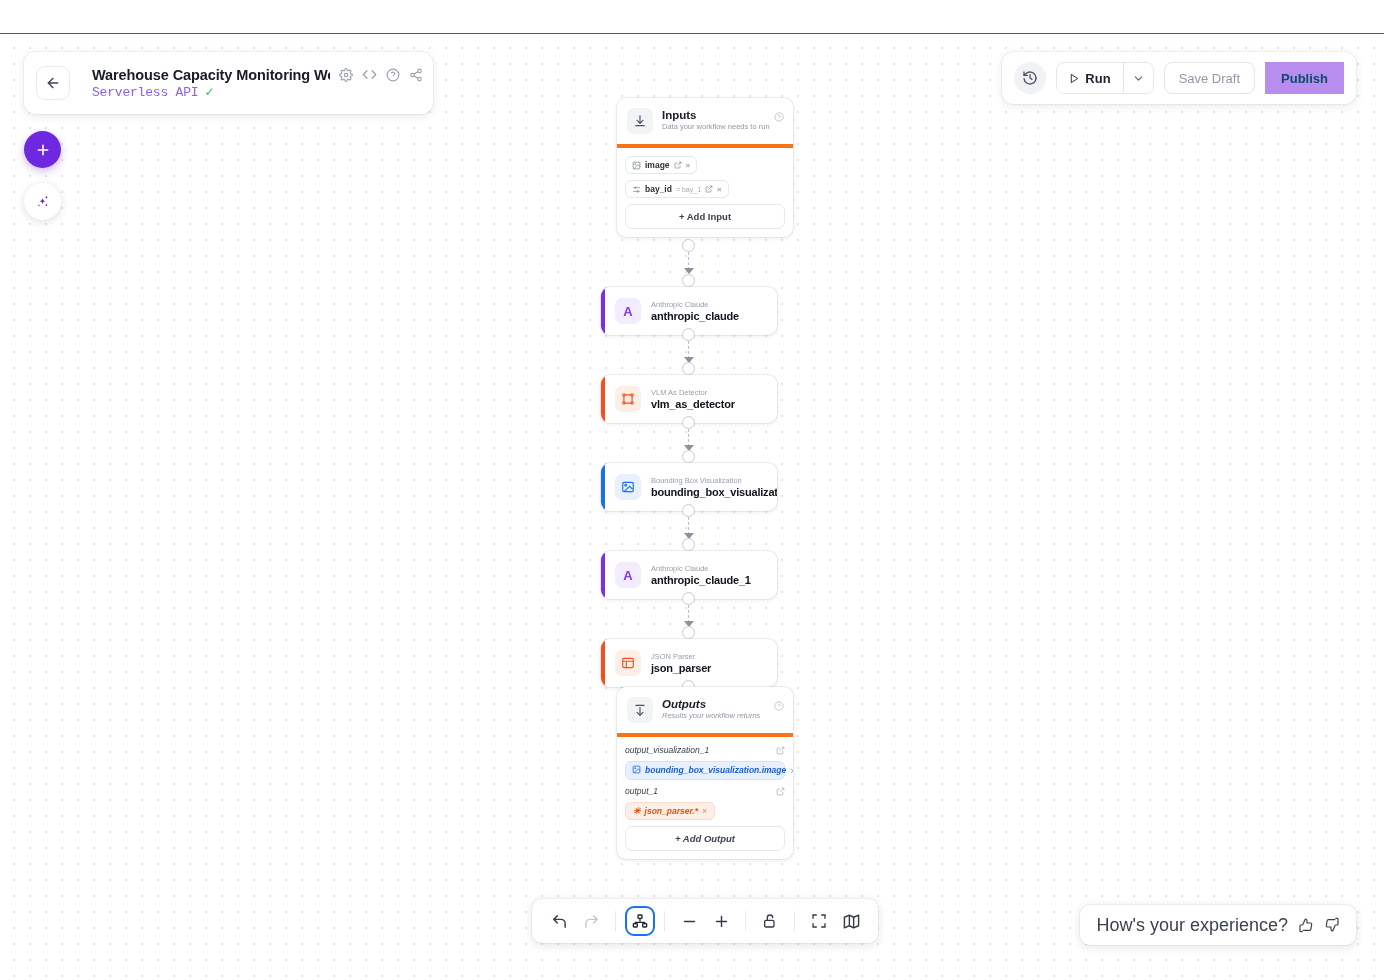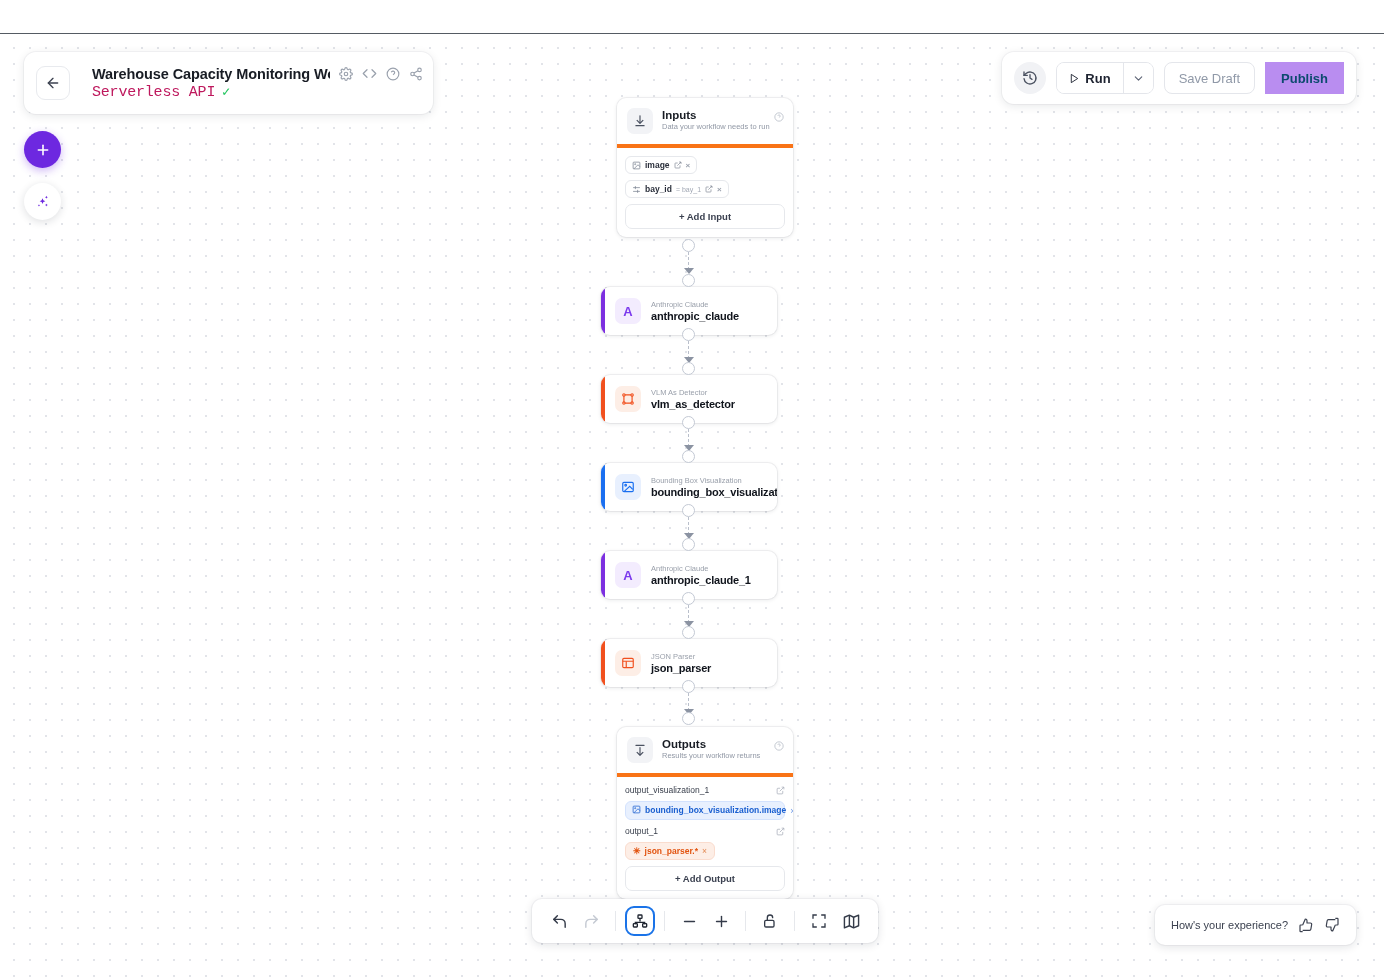--- a/index.html
+++ b/index.html
@@ -43,21 +43,21 @@
   .hdr-texts { display: flex; flex-direction: column; justify-content: center; gap: 2px; }
   .hdr-titlerow { display: flex; align-items: center; gap: 9px; }
   .wf-title {
     font-size: 14.5px; font-weight: bold; color: #181c24; letter-spacing: -0.1px;
     max-width: 238px; white-space: nowrap; overflow: hidden;
   }
   .hdr-icon { color: #9aa1ad; display: flex; align-items: center; }
   .hdr-sub { display: flex; align-items: center; gap: 6px; }
   .wf-sub {
     font-family: "Liberation Mono", monospace;
-    font-size: 15px; color: #be185d; letter-spacing: -0.2px;
+    font-size: 13px; color: #8b5cf6; letter-spacing: -0.2px;
   }
   .check { color: #22c55e; font-size: 12px; line-height: 1; }
 
   
   .action-bar {
     position: absolute; right: 28px; top: 52px; height: 52px;
     background: #fff; border-radius: 12px;
     box-shadow: 0 2px 10px rgba(20,25,40,.10), 0 0 0 1px rgba(20,25,40,.04);
     display: flex; align-items: center; gap: 10px; padding: 0 12px;
   }
@@ -182,21 +182,21 @@
   .tb.active { border: 2px solid #1a73e8; color: #1f2531; border-radius: 9px; }
   .tb-sep { width: 1px; height: 20px; background: #e6e8ec; margin: 0 7px; }
 
   
   .feedback {
     position: absolute; right: 28px; top: 905px; height: 40px;
     background: #fff; border-radius: 10px;
     box-shadow: 0 2px 10px rgba(20,25,40,.12), 0 0 0 1px rgba(20,25,40,.04);
     display: flex; align-items: center; gap: 10px; padding: 0 16px;
   }
-  .fb-text { font-size: 11px; color: #3c4250; }
+  .fb-text { font-size: 18px; color: #3c4250; }
   .fb-ic { color: #3c4250; display: flex; }
 </style>
 </head>
 <body>
 
 <div id="root">
   <div class="top-rule"></div>
   <div class="canvas"></div>
 
   <div class="wf-header">
@@ -443,21 +443,21 @@
         <div class="step-name">json_parser</div>
       </div>
     </div>
   </div>
   <div class="port" style="top:626px;"></div>
   <div class="port" style="top:680px;"></div>
   <div class="edge" style="top:693px; height:18px;"></div>
   <div class="arrow" style="top:709px;"></div>
   <div class="port" style="top:712px;"></div>
 
-  <div class="node io-node" style="top:727px;">
+  <div class="node io-node" style="top:687px;font-style:italic;">
     <div class="io-head">
       <div class="io-icon">
         <svg width="14" height="14" viewBox="0 0 24 24" fill="none" stroke="currentColor" stroke-width="2" stroke-linecap="round" stroke-linejoin="round">
             <line x1="5" y1="4" x2="19" y2="4"></line>
             <path d="M12 8v12"></path>
             <polyline points="7 16 12 21 17 16"></polyline>
           </svg>
       </div>
       <div class="io-txt">
         <div class="io-title">Outputs</div>

